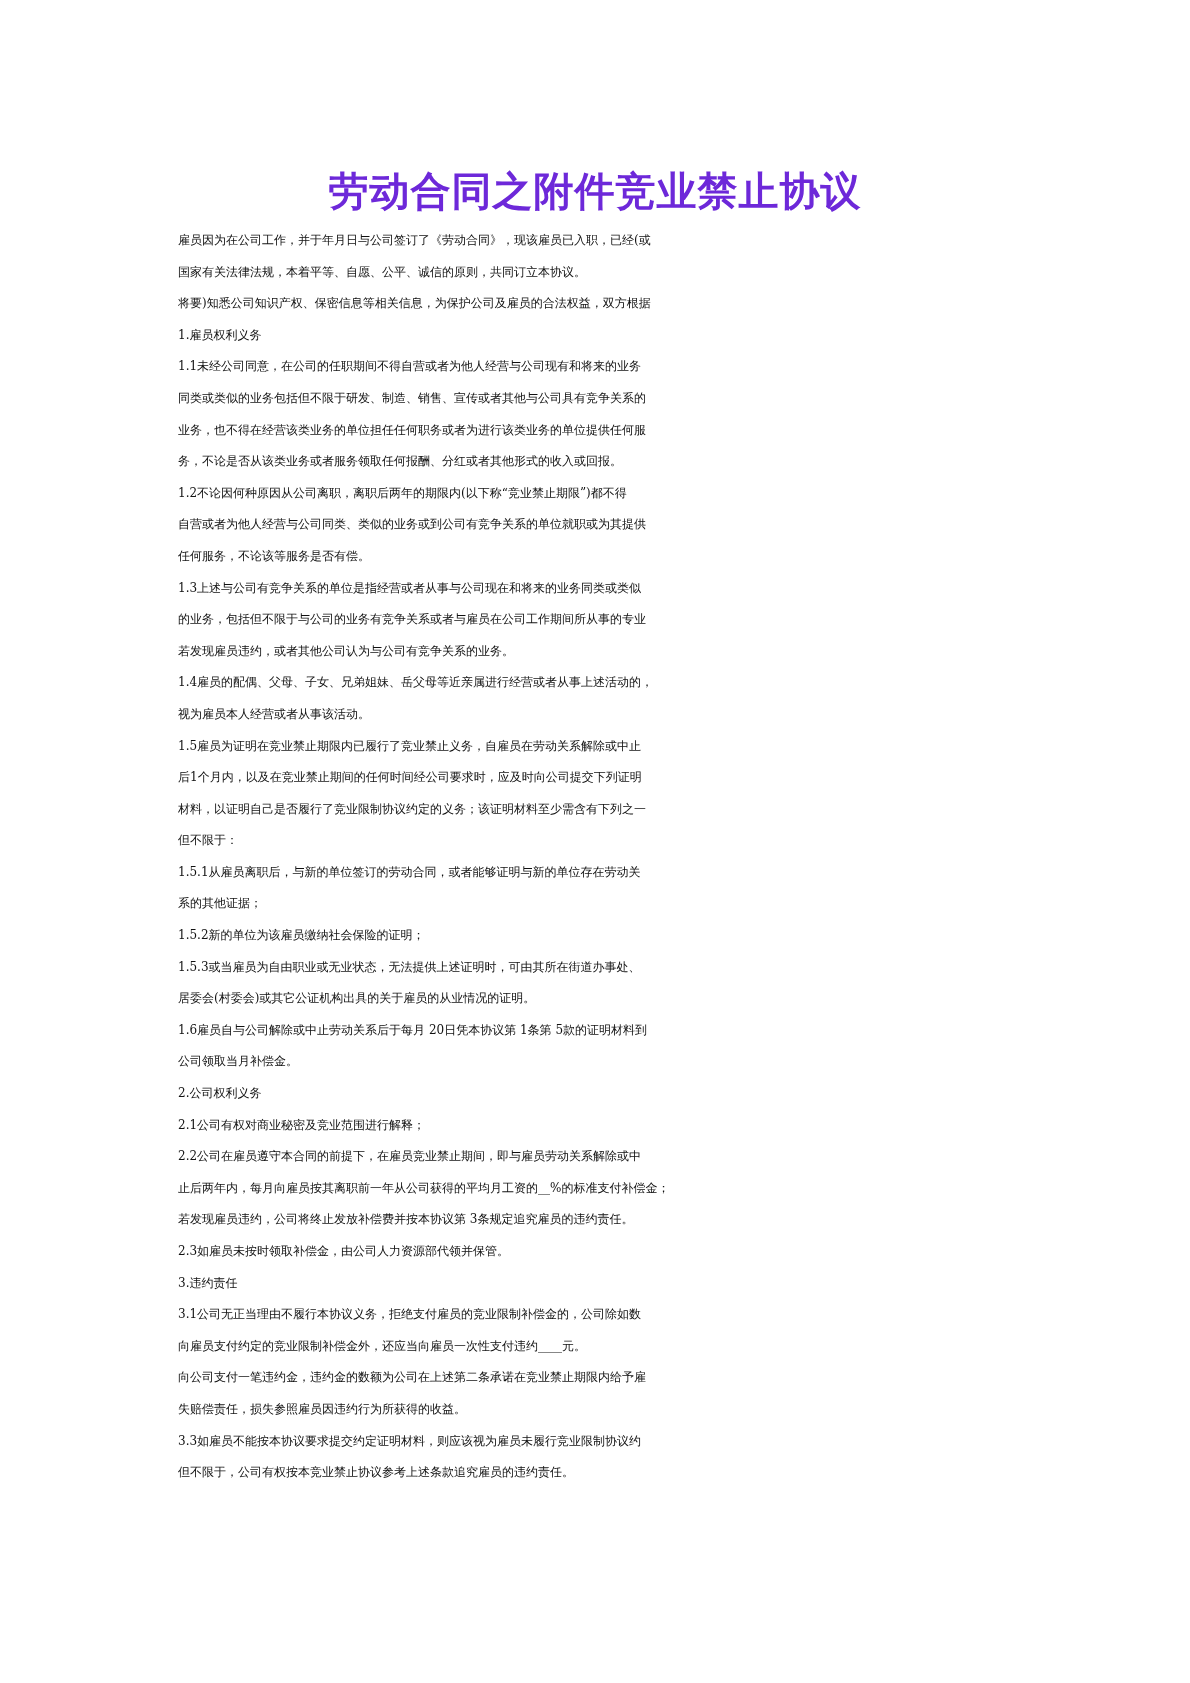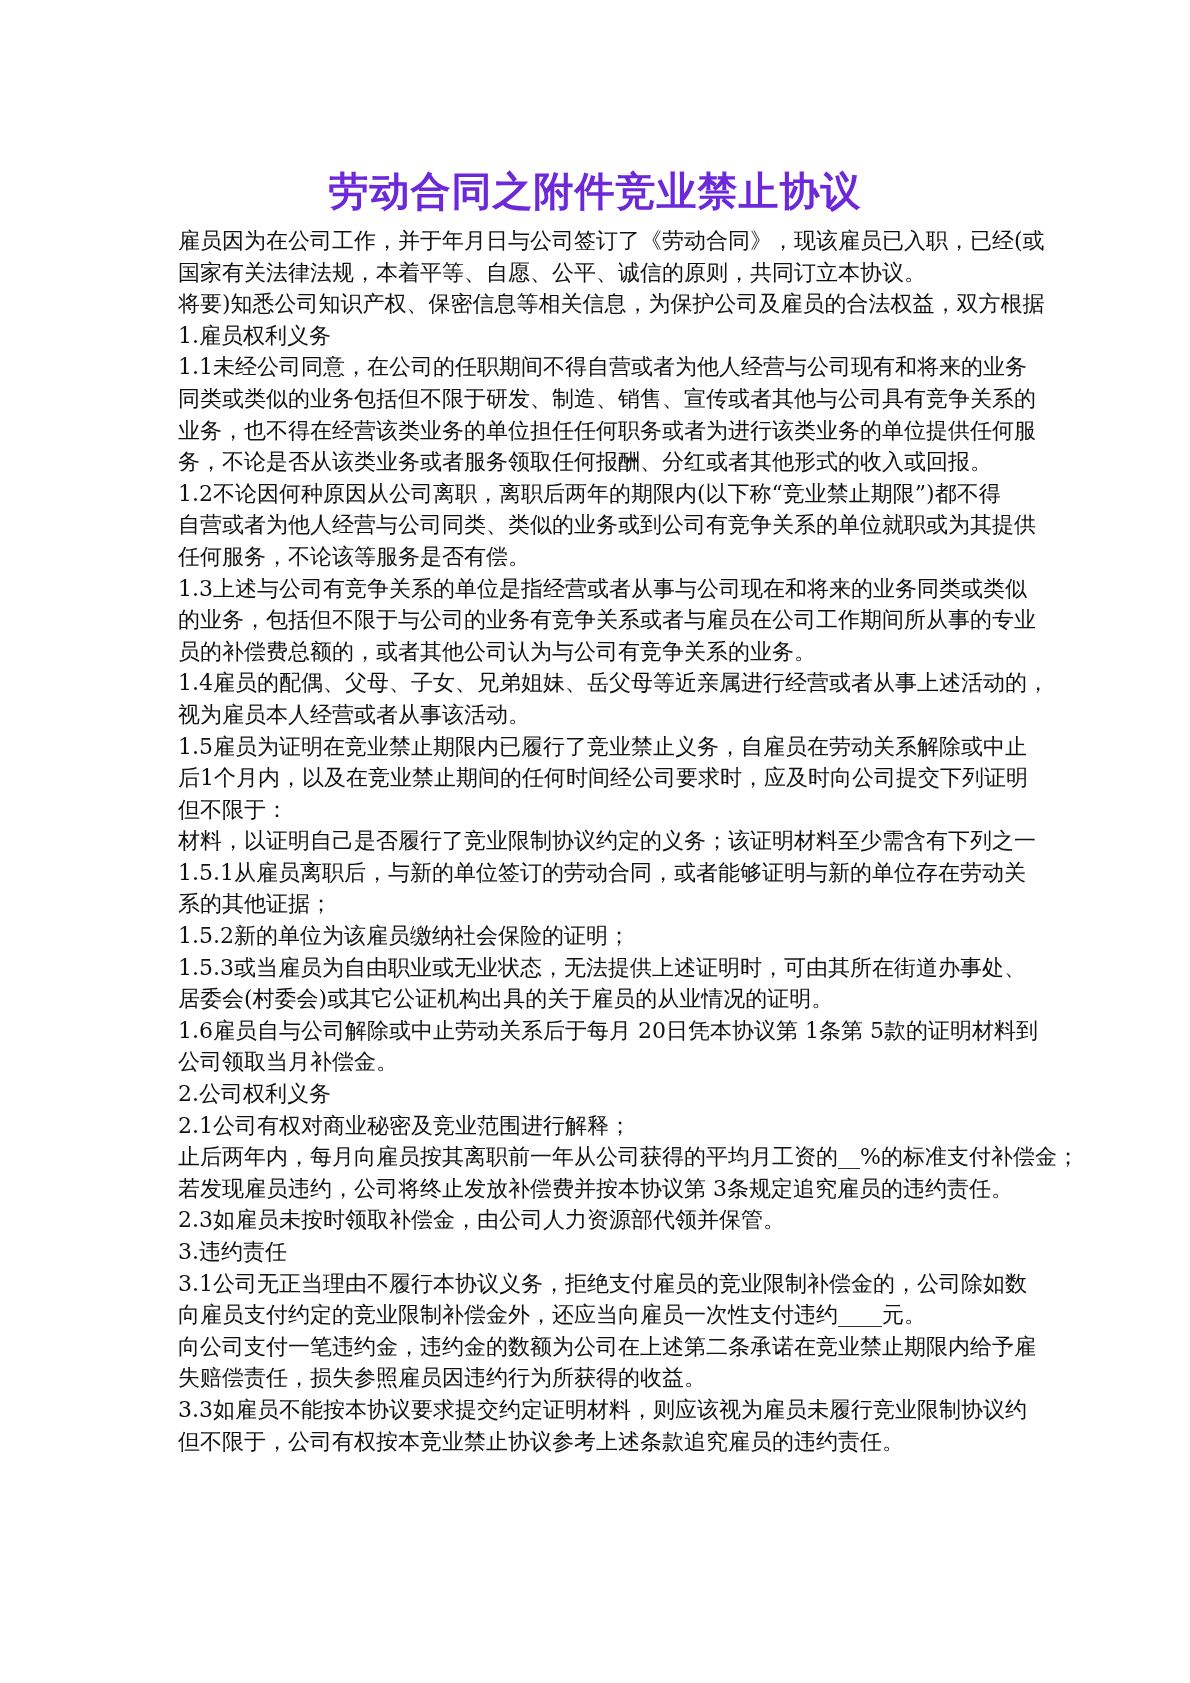--- a/index.html
+++ b/index.html
@@ -5,21 +5,21 @@
   html, body { margin: 0; padding: 0; background: #ffffff; }
   body { width: 1190px; height: 1683px; position: relative; overflow: hidden; }
   .page { position: absolute; left: 0; top: 0; width: 1190px; height: 1683px; background: #ffffff; }
   .title {
     position: absolute; left: 0; top: 163px; width: 1190px; text-align: center;
     font-family: "DejaVu Sans", sans-serif; font-weight: bold; font-size: 40px;
     color: #6d28d9; letter-spacing: 1px; line-height: 56px;
   }
   .body {
     position: absolute; left: 178px; top: 225px; width: 860px;
-    font-family: "DejaVu Serif", serif; font-size: 22px; color: #111;
+    font-family: "DejaVu Serif", serif; font-size: 12px; color: #111;
     line-height: 31.6px;
   }
   .line { white-space: nowrap; height: 31.6px; }
 </style>
 </head>
 <body>
 
 <div class="page">
   <div class="title">劳动合同之附件竞业禁止协议</div>
   <div class="body" id="doc-body">
@@ -29,36 +29,37 @@
       <div class="line">1.雇员权利义务</div>
       <div class="line">1.1未经公司同意，在公司的任职期间不得自营或者为他人经营与公司现有和将来的业务</div>
       <div class="line">同类或类似的业务包括但不限于研发、制造、销售、宣传或者其他与公司具有竞争关系的</div>
       <div class="line">业务，也不得在经营该类业务的单位担任任何职务或者为进行该类业务的单位提供任何服</div>
       <div class="line">务，不论是否从该类业务或者服务领取任何报酬、分红或者其他形式的收入或回报。</div>
       <div class="line">1.2不论因何种原因从公司离职，离职后两年的期限内(以下称“竞业禁止期限”)都不得</div>
       <div class="line">自营或者为他人经营与公司同类、类似的业务或到公司有竞争关系的单位就职或为其提供</div>
       <div class="line">任何服务，不论该等服务是否有偿。</div>
       <div class="line">1.3上述与公司有竞争关系的单位是指经营或者从事与公司现在和将来的业务同类或类似</div>
       <div class="line">的业务，包括但不限于与公司的业务有竞争关系或者与雇员在公司工作期间所从事的专业</div>
-      <div class="line">员的补偿费总额的，或者其他公司认为与公司有竞争关系的业务。</div>
+      <div class="line">若发现雇员违约，或者其他公司认为与公司有竞争关系的业务。</div>
       <div class="line">1.4雇员的配偶、父母、子女、兄弟姐妹、岳父母等近亲属进行经营或者从事上述活动的，</div>
       <div class="line">视为雇员本人经营或者从事该活动。</div>
       <div class="line">1.5雇员为证明在竞业禁止期限内已履行了竞业禁止义务，自雇员在劳动关系解除或中止</div>
       <div class="line">后1个月内，以及在竞业禁止期间的任何时间经公司要求时，应及时向公司提交下列证明</div>
+      <div class="line">材料，以证明自己是否履行了竞业限制协议约定的义务；该证明材料至少需含有下列之一</div>
       <div class="line">但不限于：</div>
-      <div class="line">材料，以证明自己是否履行了竞业限制协议约定的义务；该证明材料至少需含有下列之一</div>
       <div class="line">1.5.1从雇员离职后，与新的单位签订的劳动合同，或者能够证明与新的单位存在劳动关</div>
       <div class="line">系的其他证据；</div>
       <div class="line">1.5.2新的单位为该雇员缴纳社会保险的证明；</div>
       <div class="line">1.5.3或当雇员为自由职业或无业状态，无法提供上述证明时，可由其所在街道办事处、</div>
       <div class="line">居委会(村委会)或其它公证机构出具的关于雇员的从业情况的证明。</div>
       <div class="line">1.6雇员自与公司解除或中止劳动关系后于每月 20日凭本协议第 1条第 5款的证明材料到</div>
       <div class="line">公司领取当月补偿金。</div>
       <div class="line">2.公司权利义务</div>
       <div class="line">2.1公司有权对商业秘密及竞业范围进行解释；</div>
+      <div class="line">2.2公司在雇员遵守本合同的前提下，在雇员竞业禁止期间，即与雇员劳动关系解除或中</div>
       <div class="line">止后两年内，每月向雇员按其离职前一年从公司获得的平均月工资的__%的标准支付补偿金；</div>
       <div class="line"> 若发现雇员违约，公司将终止发放补偿费并按本协议第 3条规定追究雇员的违约责任。</div>
       <div class="line">2.3如雇员未按时领取补偿金，由公司人力资源部代领并保管。</div>
       <div class="line">3.违约责任</div>
       <div class="line">3.1公司无正当理由不履行本协议义务，拒绝支付雇员的竞业限制补偿金的，公司除如数</div>
       <div class="line">向雇员支付约定的竞业限制补偿金外，还应当向雇员一次性支付违约____元。</div>
       <div class="line">向公司支付一笔违约金，违约金的数额为公司在上述第二条承诺在竞业禁止期限内给予雇</div>
       <div class="line">失赔偿责任，损失参照雇员因违约行为所获得的收益。</div>
       <div class="line">3.3如雇员不能按本协议要求提交约定证明材料，则应该视为雇员未履行竞业限制协议约</div>
       <div class="line">但不限于，公司有权按本竞业禁止协议参考上述条款追究雇员的违约责任。</div>

